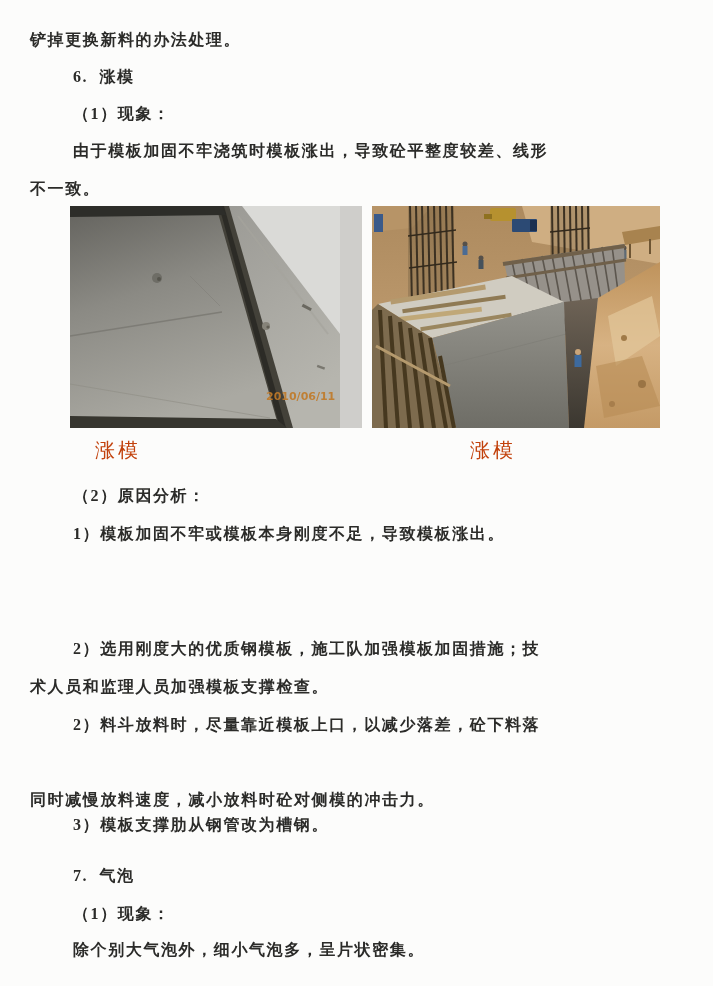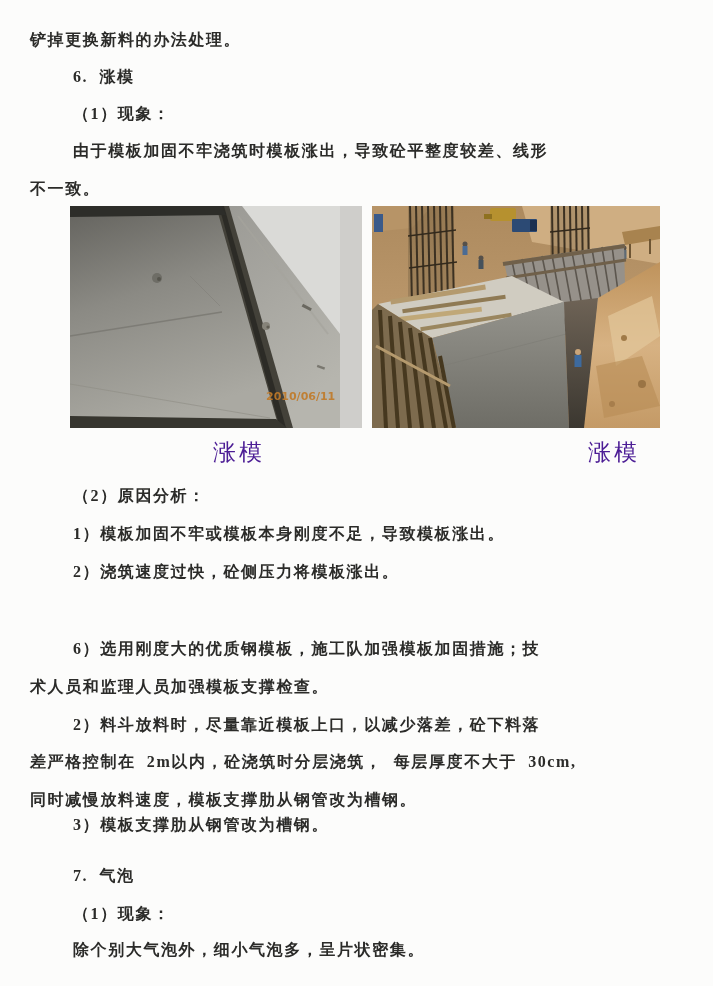--- a/index.html
+++ b/index.html
@@ -23,24 +23,24 @@
   .ind{left:73px;}
   .figure{
     position:absolute;
     overflow:hidden;
     background:#cfcecb;
   }
   .figure svg{display:block;}
   .caption{
     position:absolute;
     width:170px;
-    text-align:right;
-    font-size:23px;
+    text-align:left;
+    font-size:20px;
     letter-spacing:3px;
-    color:#4c1d95;
+    color:#c2410c;
   }
 </style>
 </head>
 <body>
 
 <div class="page">
 
   <div class="ln" style="top:27px">铲掉更换新料的办法处理。</div>
   <div class="ln ind" style="top:64px">6.  涨模</div>
   <div class="ln ind" style="top:101px">（1）现象：</div>
@@ -210,24 +210,22 @@
       <circle cx="270" cy="178" r="4" fill="#9a7444"></circle>
       <circle cx="240" cy="198" r="3" fill="#a77e4c"></circle>
     </svg>
   </div>
 
   <div class="caption" style="left:95px;top:437px">涨模</div>
   <div class="caption" style="left:470px;top:437px">涨模</div>
 
   <div class="ln ind" style="top:483px">（2）原因分析：</div>
   <div class="ln ind" style="top:521px">1）模板加固不牢或模板本身刚度不足，导致模板涨出。</div>
-  <div class="ln ind" style="top:559px">2）浇筑速度过快，砼侧压力将模板涨出。</div>
-  <div class="ln ind" style="top:636px">6）选用刚度大的优质钢模板，施工队加强模板加固措施；技</div>
+  <div class="ln ind" style="top:636px">2）选用刚度大的优质钢模板，施工队加强模板加固措施；技</div>
   <div class="ln" style="top:674px">术人员和监理人员加强模板支撑检查。</div>
   <div class="ln ind" style="top:712px">2）料斗放料时，尽量靠近模板上口，以减少落差，砼下料落</div>
-  <div class="ln" style="top:749px">差严格控制在  2m以内，砼浇筑时分层浇筑，  每层厚度不大于  30cm,</div>
-  <div class="ln" style="top:787px">同时减慢放料速度，模板支撑肋从钢管改为槽钢。</div>
+  <div class="ln" style="top:787px">同时减慢放料速度，减小放料时砼对侧模的冲击力。</div>
   <div class="ln ind" style="top:812px">3）模板支撑肋从钢管改为槽钢。</div>
   <div class="ln ind" style="top:863px">7.  气泡</div>
   <div class="ln ind" style="top:901px">（1）现象：</div>
   <div class="ln ind" style="top:937px">除个别大气泡外，细小气泡多，呈片状密集。</div>
 
 </div>
 
 </body></html>

